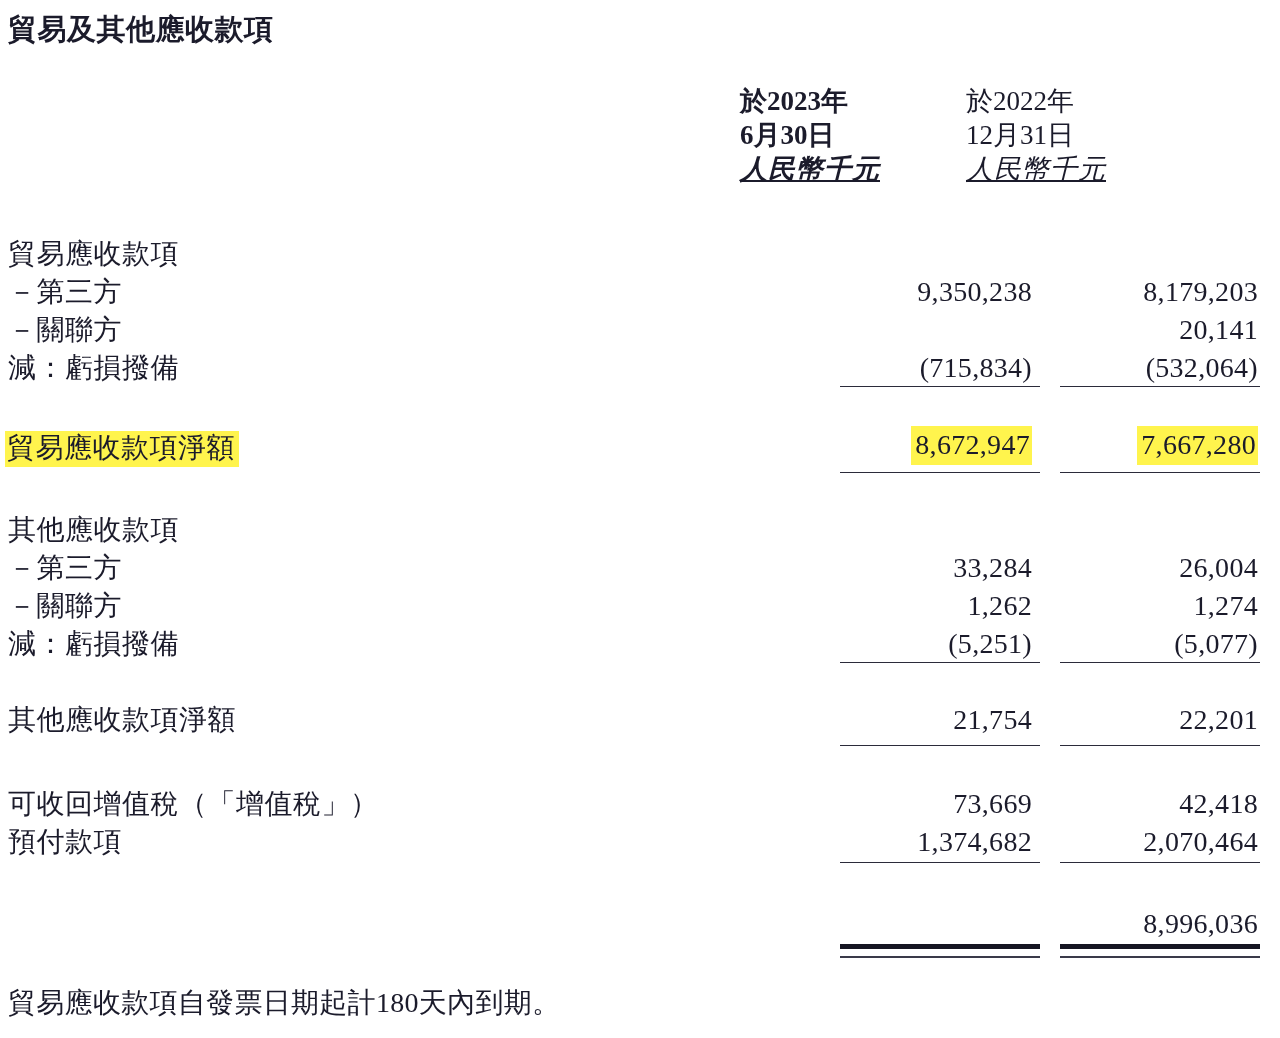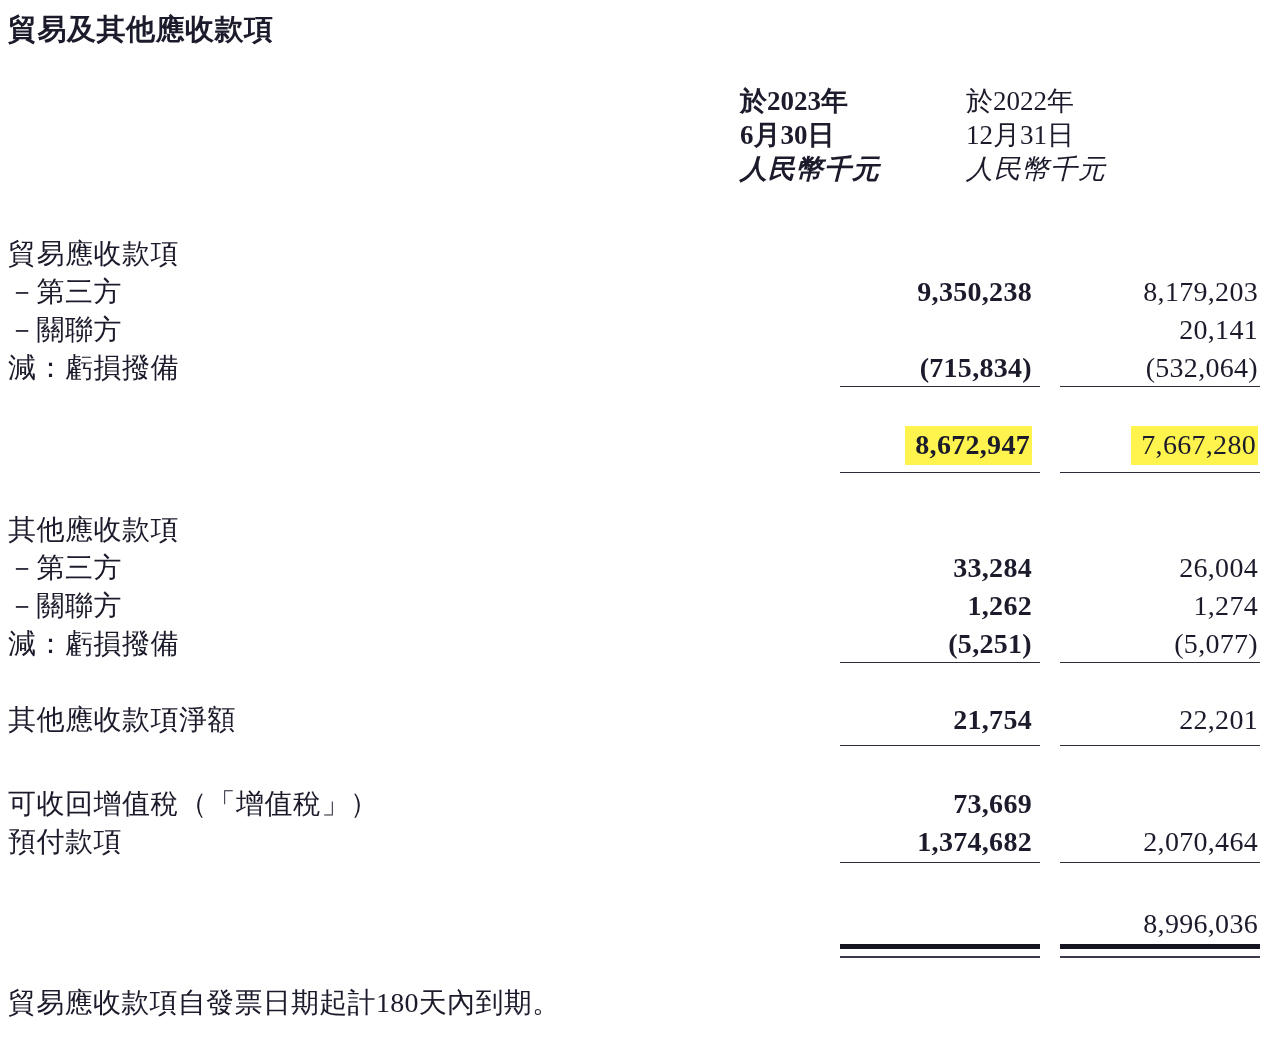--- a/index.html
+++ b/index.html
@@ -41,36 +41,37 @@
   
   
   .col1, .col2 {
     position: absolute;
     text-align: right;
     white-space: nowrap;
   }
   .col1 { left: 740px; width: 292px; }
   .col2 { left: 966px; width: 292px; }
 
-  .col1 .num { font-weight: bold; margin-top: 24px; }
+  .col1 .num { font-weight: normal; margin-top: 24px; }
   .col2 .num { font-weight: normal; }
 
   
   .hdr {
     position: absolute;
     top: 84px;
     white-space: nowrap;
     line-height: 34px;
     font-size: 27px;
   }
   .hdr.h1 { left: 740px; width: 292px; font-weight: bold; }
   .hdr.h2 { left: 966px; width: 292px; font-weight: normal; }
   .hdr .unit {
     font-style: italic;
     letter-spacing: 1px;
+    text-decoration: underline;
   }
   .hdr.h1 .unit { font-weight: bold; }
 
   
   .label {
     position: absolute;
     left: 8px;
     font-size: 28px;
     line-height: 1;
     white-space: nowrap;
@@ -84,21 +85,21 @@
 
   
   .cell {
     font-size: 28px;
     line-height: 1;
     white-space: nowrap;
     letter-spacing: 0.3px;
   }
   .cell.hl {
     background: #fff44d;
-    padding: 3px 2px 5px 10px;
+    padding: 3px 2px 5px 4px;
   }
 
   
   .rule {
     position: absolute;
     height: 0;
     border-top: 1.6px solid #2b2b3a;
   }
   .rule.c1 { left: 840px; width: 200px; }
   .rule.c2 { left: 1060px; width: 200px; }
@@ -157,20 +158,21 @@
   <div class="label" style="top:316px">－關聯方</div>
   <div class="col2" style="top:316px"><span class="cell num">20,141</span></div>
 
   <div class="label" style="top:354px">減：虧損撥備</div>
   <div class="col1" style="top:354px"><span class="cell num">(715,834)</span></div>
   <div class="col2" style="top:354px"><span class="cell num">(532,064)</span></div>
 
   <div class="rule c1" style="top:386px"></div>
   <div class="rule c2" style="top:386px"></div>
 
+  <div class="label hl" style="top:431px">貿易應收款項淨額</div>
   <div class="col1" style="top:431px"><span class="cell num hl">8,672,947</span></div>
   <div class="col2" style="top:431px"><span class="cell num hl">7,667,280</span></div>
 
   <div class="rule c1" style="top:472px"></div>
   <div class="rule c2" style="top:472px"></div>
 
   <div class="label" style="top:516px">其他應收款項</div>
 
   <div class="label" style="top:554px">－第三方</div>
   <div class="col1" style="top:554px"><span class="cell num">33,284</span></div>
@@ -189,20 +191,21 @@
 
   <div class="label" style="top:706px">其他應收款項淨額</div>
   <div class="col1" style="top:706px"><span class="cell num">21,754</span></div>
   <div class="col2" style="top:706px"><span class="cell num">22,201</span></div>
 
   <div class="rule c1" style="top:745px"></div>
   <div class="rule c2" style="top:745px"></div>
 
   <div class="label" style="top:790px">可收回增值稅（「增值稅」）</div>
   <div class="col1" style="top:790px"><span class="cell num">73,669</span></div>
+  <div class="col2" style="top:790px"><span class="cell num">42,418</span></div>
 
   <div class="label" style="top:828px">預付款項</div>
   <div class="col1" style="top:828px"><span class="cell num">1,374,682</span></div>
   <div class="col2" style="top:828px"><span class="cell num">2,070,464</span></div>
 
   <div class="rule c1" style="top:862px"></div>
   <div class="rule c2" style="top:862px"></div>
 
   <div class="col2" style="top:910px"><span class="cell num">8,996,036</span></div>
 

